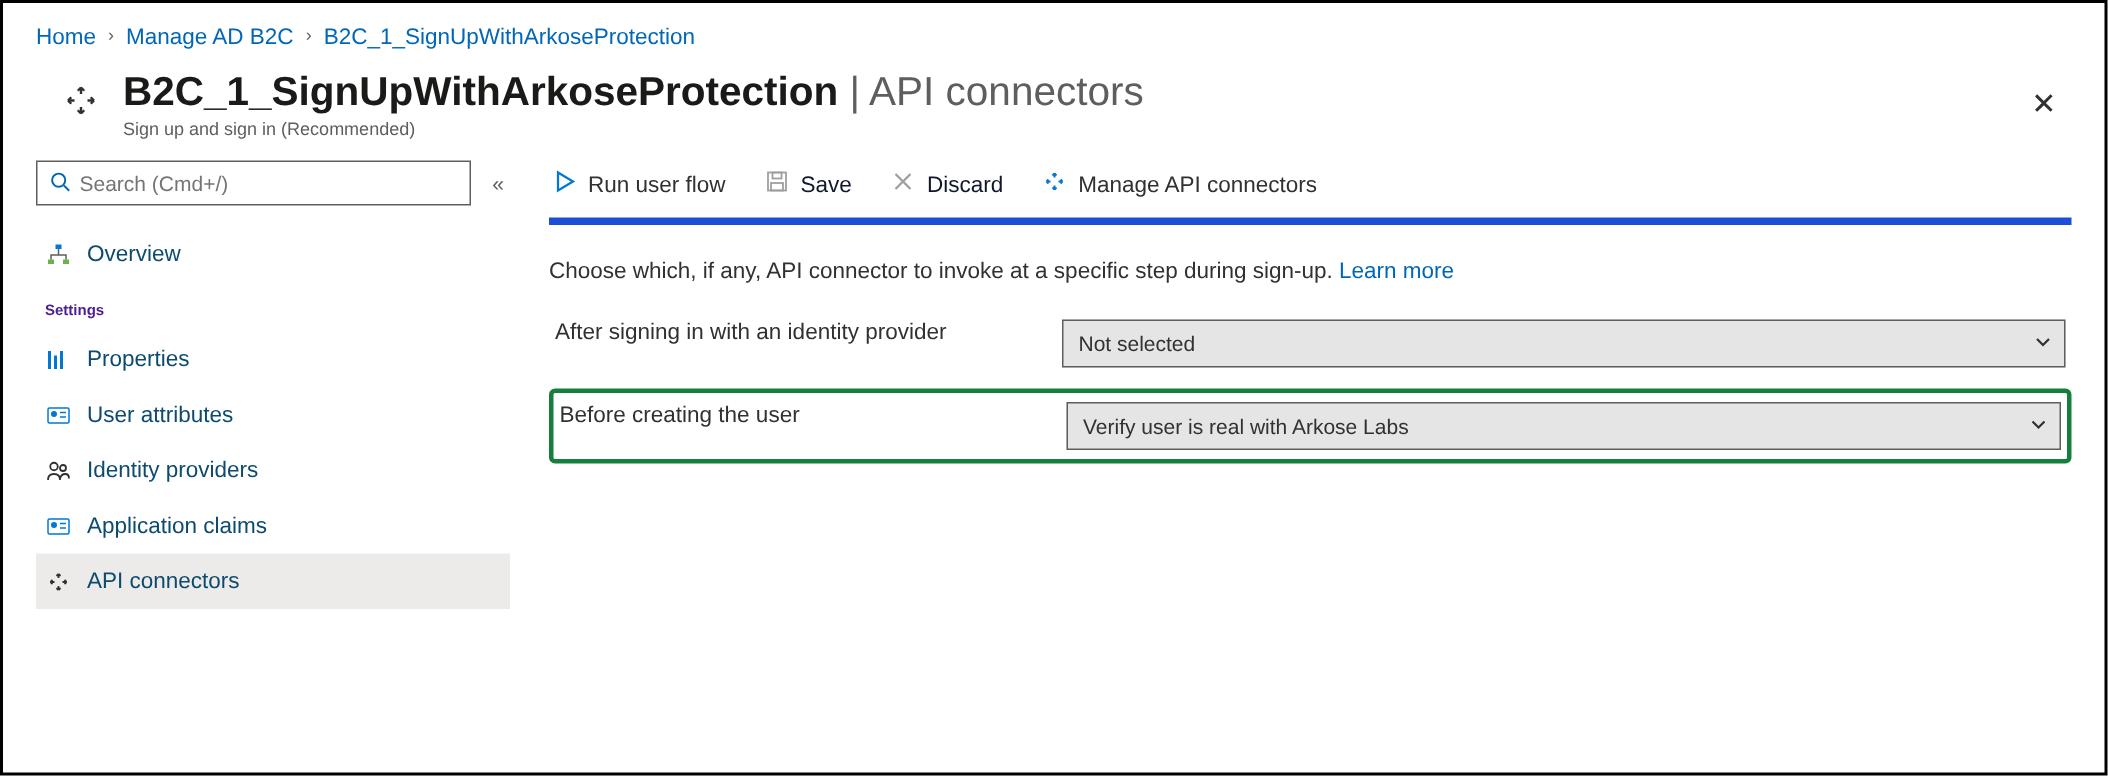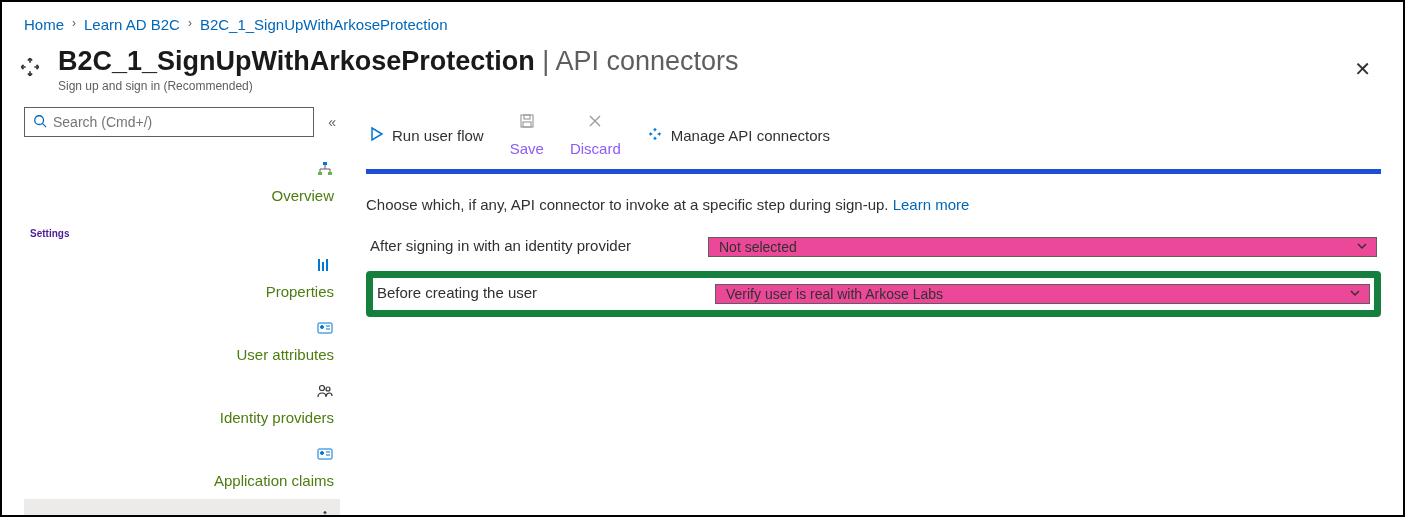--- a/index.html
+++ b/index.html
@@ -21,20 +21,21 @@
     padding: 14px 22px 8px 22px;
     font-size: 15px;
   }
   .breadcrumb .sep { color: #605e5c; font-size: 12px; }
 
   .header {
     display: flex;
     align-items: flex-start;
     padding: 4px 22px 14px 14px;
     gap: 14px;
+    margin-left: 24px;
   }
   .header-icon {
     width: 28px; height: 28px;
     margin-top: 8px;
     display:flex; align-items:center; justify-content:center;
   }
   .header-titles { flex: 1; }
   .header-title {
     font-size: 27px;
     font-weight: 600;
@@ -66,26 +67,25 @@
     padding: 0 8px;
     gap:6px;
   }
   .search-box input {
     border:none; outline:none; flex:1; font-size:14px;
     background: transparent;
   }
   .collapse-btn { color:#605e5c; cursor:pointer; padding:2px 4px; }
 
   .nav-item {
-    display:flex; align-items:flex-end; gap:10px;
+    display:flex; align-items:center; gap:10px;
     padding: 10px 6px;
     cursor:pointer;
     font-size:15px;
-    color:#4d7c0f;
-    flex-direction:column;
+    color:#0c4a6e;
   }
   .nav-item.active { background:#edebe9; }
   .nav-icon { width:18px; display:flex; justify-content:center; }
   .section-header {
     font-weight:600; font-size:10px;
     padding: 14px 6px 8px 6px;
     color:#4c1d95;
   }
 
   .main { flex:1; display:flex; flex-direction:column; }
@@ -93,60 +93,60 @@
     display:flex; align-items:center; gap:22px;
     padding: 4px 0 10px 0;
     border-bottom:5px solid #1d4ed8;
   }
   .tb-btn {
     display:flex; align-items:center; gap:8px;
     background:none; border:none; cursor:pointer;
     font-size:15px; color:#323130;
     padding:2px 2px;
   }
-  .tb-btn.disabled { color:#8b5cf6; cursor:default;flex-direction:column; }
+  .tb-btn.disabled { color:#0f172a; cursor:default; }
   .tb-btn svg { width:16px; height:16px; }
 
   .intro { padding: 22px 0 18px 0; font-size:15px; }
 
   .form-row {
     display:flex; align-items:flex-start;
     margin-bottom: 0;
     padding: 6px 4px;
   }
   .form-row.highlight {
-    border: 7px solid #15803d;
+    border: 3px solid #15803d;
     border-radius: 4px;
   }
   .form-label { width: 338px; font-size:15px; }
   .form-control { flex:1; }
   .select {
     width:100%;
-    height:20px;
+    height:32px;
     border:1px solid #605e5c;
     padding: 0 34px 0 10px;
     font-size:14px;
-    background:#ec4899;
+    background:#e5e5e5;
     position:relative;
     display:flex; align-items:center;
     cursor:pointer;
   }
   .select .chev {
     position:absolute; right:8px; top:50%; transform:translateY(-50%);
     pointer-events:none;
   }
   .row-spacer { height:8px; }
 </style>
 </head>
 <body>
 
 <nav class="breadcrumb">
   <a href="#">Home</a>
   <span class="sep">›</span>
-  <a href="#">Learn AD B2C</a>
+  <a href="#">Manage AD B2C</a>
   <span class="sep">›</span>
   <a href="#">B2C_1_SignUpWithArkoseProtection</a>
 </nav>
 
 <div class="header">
   <div class="header-icon">
     <svg viewBox="0 0 24 24" width="26" height="26" fill="none" stroke="#323130" stroke-width="1.5">
       <path d="M12 4 L12 8 M12 16 L12 20 M4 12 L8 12 M16 12 L20 12"></path>
       <path d="M12 4 L10 6 M12 4 L14 6 M12 20 L10 18 M12 20 L14 18 M4 12 L6 10 M4 12 L6 14 M20 12 L18 10 M20 12 L18 14"></path>
     </svg>

